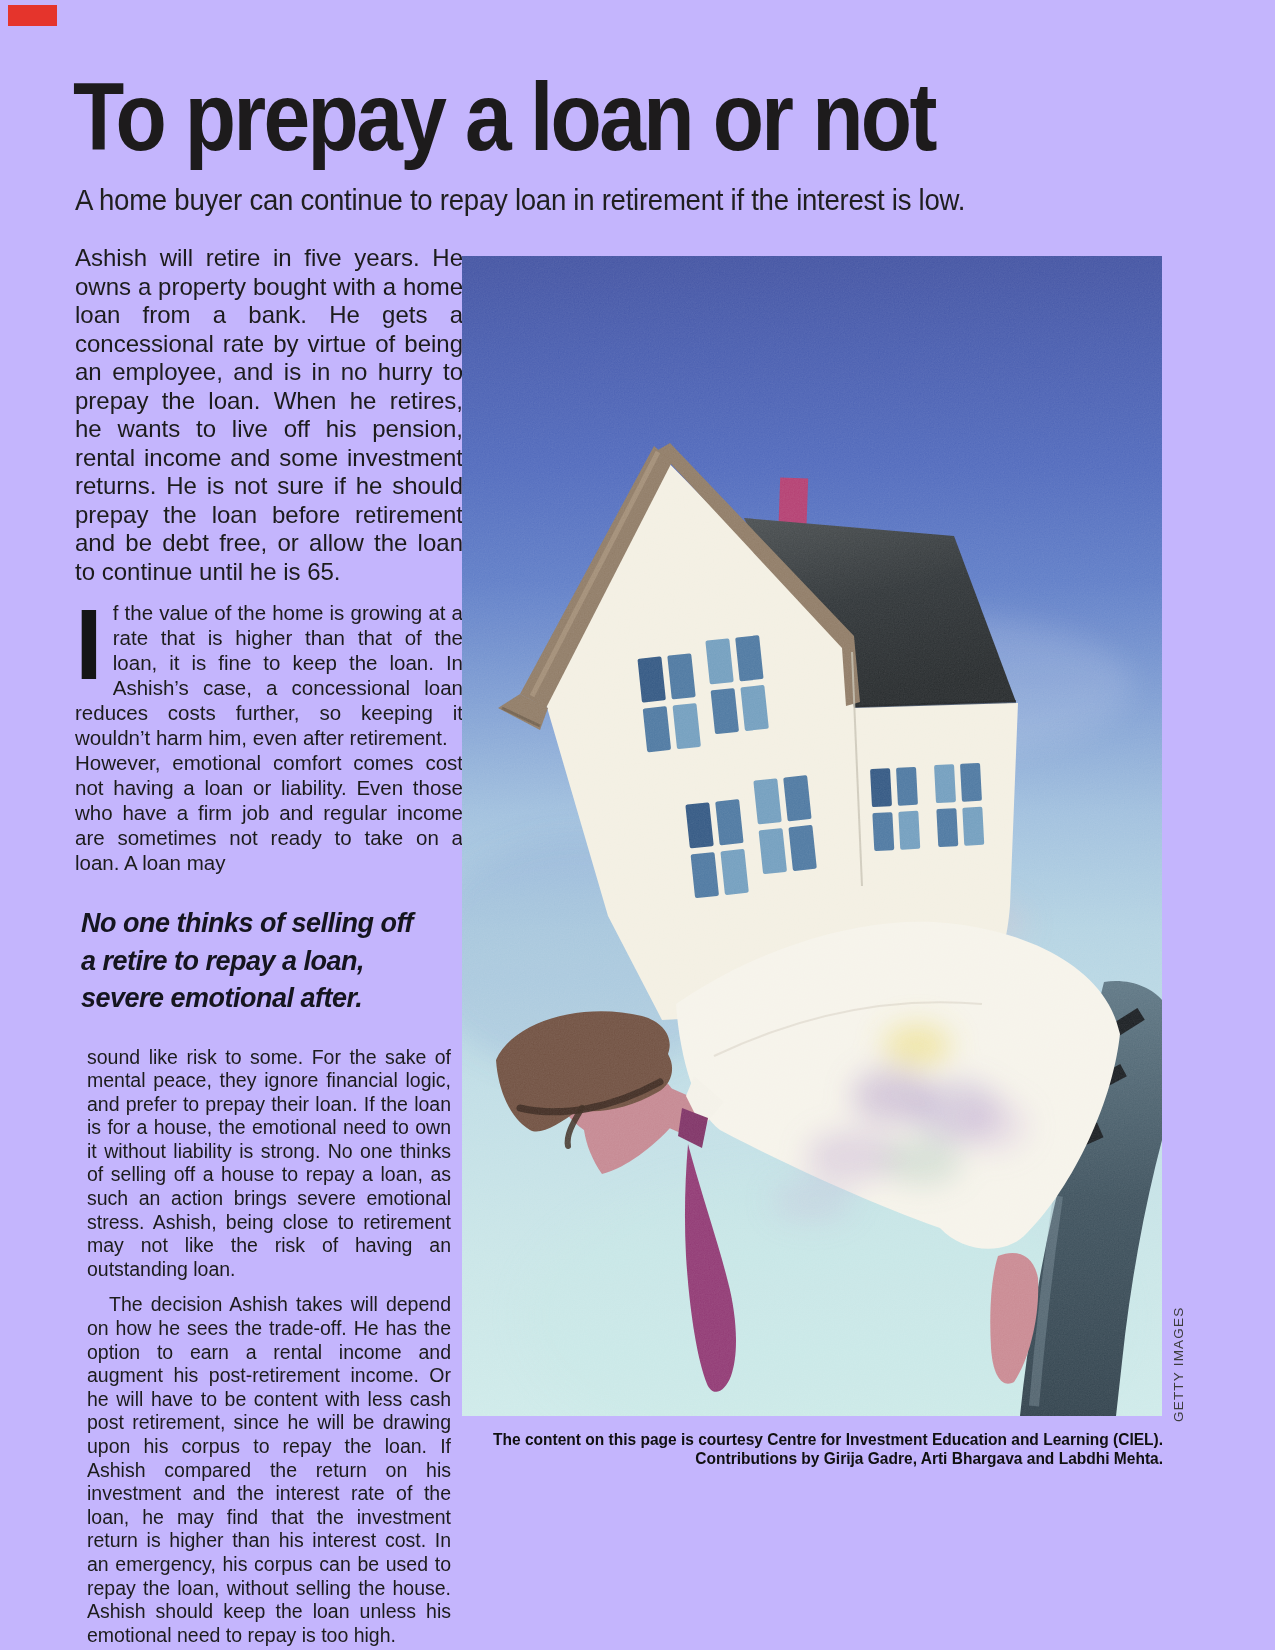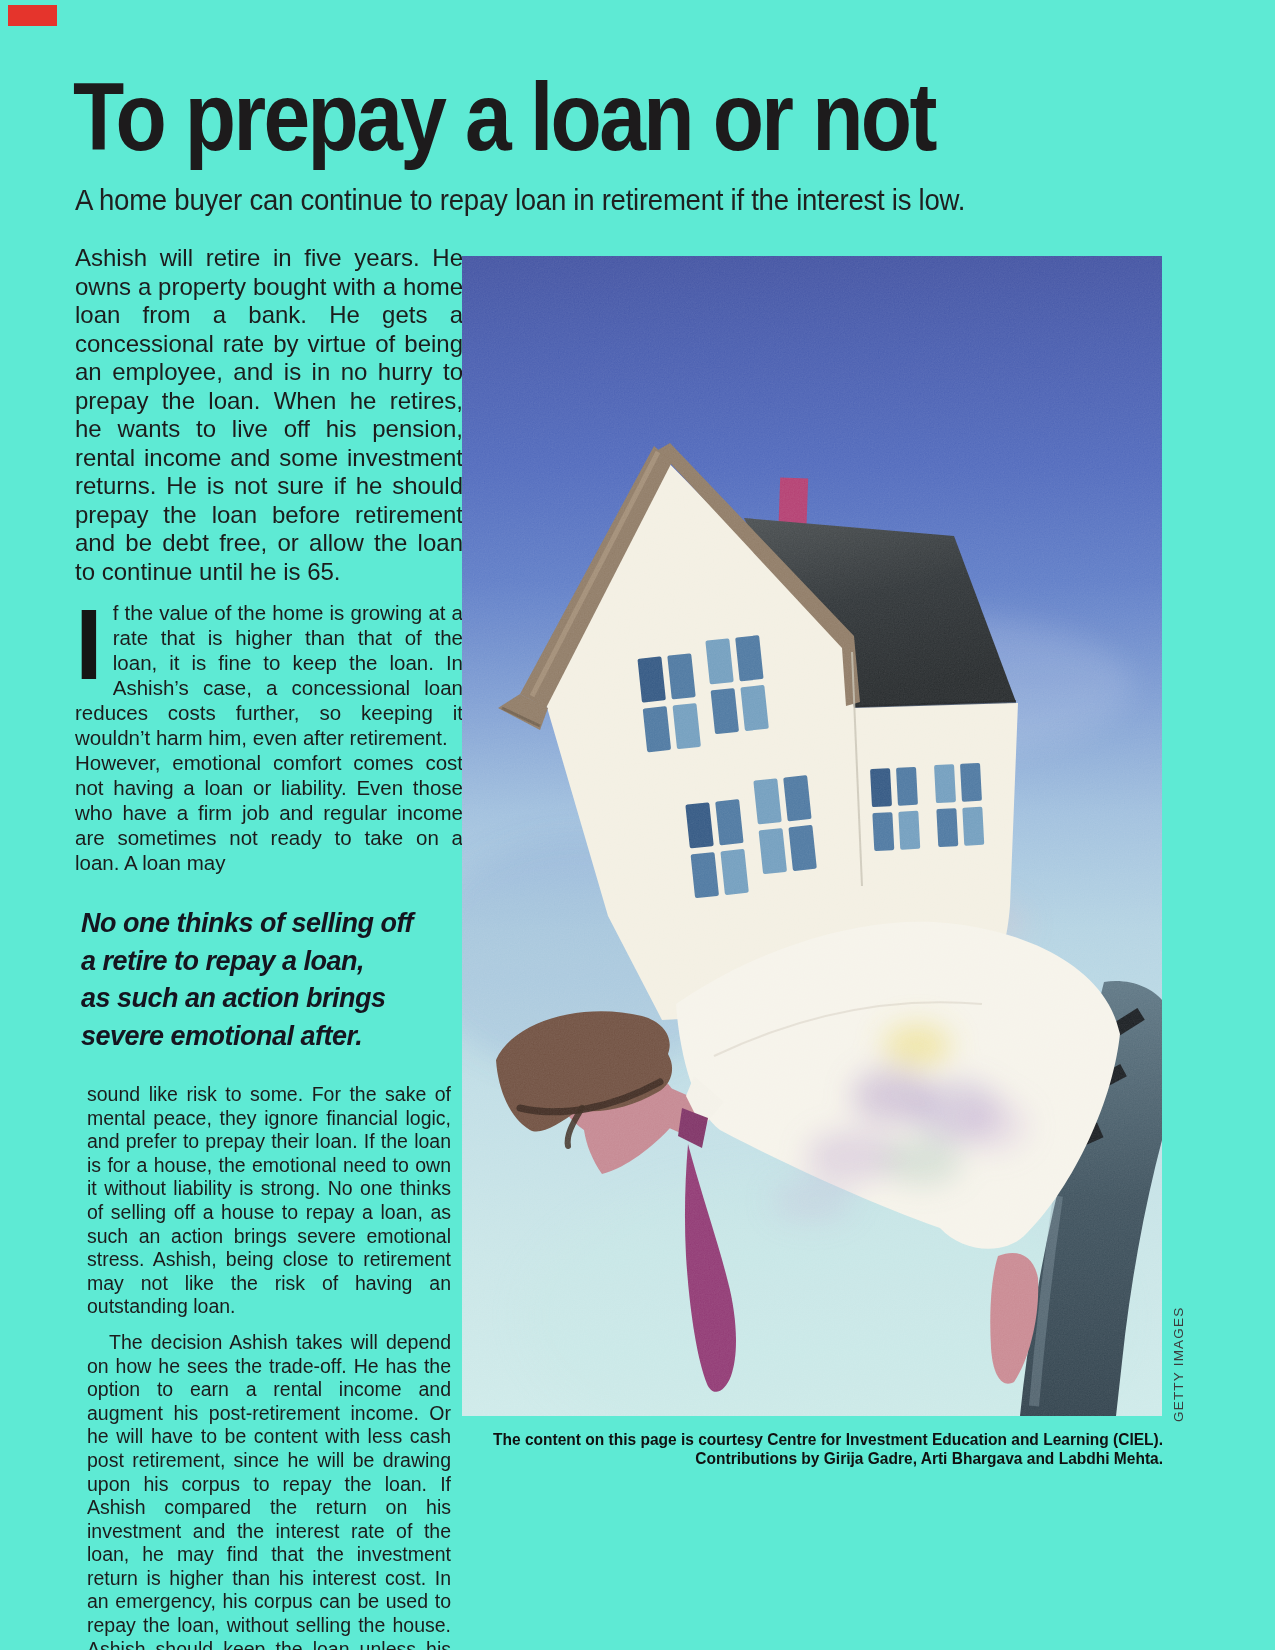--- a/index.html
+++ b/index.html
@@ -1,16 +1,16 @@
 <!DOCTYPE html>
 <html><head>
 <meta charset="utf-8">
 <style>
   html,body{margin:0;padding:0;background:#ffffff;}
-  .page{position:relative;width:1275px;height:1650px;background:#5eead4;overflow:hidden;
+  .page{position:relative;width:1275px;height:1650px;background:#c4b5fd;overflow:hidden;
         font-family:"Liberation Sans",sans-serif;}
   .corner-flag{position:absolute;left:8px;top:5px;width:49px;height:21px;background:#e5342c;}
   .headline{position:absolute;left:73px;top:68px;margin:0;
             font-family:"Liberation Sans",sans-serif;font-weight:700;font-size:97px;line-height:1.02;
             letter-spacing:-3px;color:#1d1b1c;white-space:nowrap;
             transform:scaleX(0.865);transform-origin:left top;}
   .subheadline{position:absolute;left:75px;top:183px;margin:0;
             font-size:30px;font-weight:400;letter-spacing:-0.3px;color:#1f1f1f;white-space:nowrap;
             transform:scaleX(0.92);transform-origin:left top;}
   .column{position:absolute;left:75px;top:244px;width:388px;color:#1c1c1c;
@@ -41,21 +41,20 @@
   <h1 class="headline">To prepay a loan or not</h1>
   <p class="subheadline">A home buyer can continue to repay loan in retirement if the interest is low.</p>
 
   <div class="column">
     <p class="lead">Ashish will retire in five years. He owns a property bought with a home loan from a bank. He gets a concessional rate by virtue of being an employee, and is in no hurry to prepay the loan. When he retires, he wants to live off his pension, rental income and some investment returns.  He is not sure if he should prepay the loan before retirement and be debt free, or allow the loan to continue until he is 65.</p>
     <p class="body-p"><span class="dropcap">I</span><span>f the value of the home is growing at a rate that is higher than that of the loan, it is fine to keep the loan. In Ashish’s case, a concessional loan reduces costs further, so keeping it wouldn’t harm him, even after retirement.</span></p>
     <p class="body-p">However, emotional comfort comes cost not having a loan or liability. Even those who have a firm job and regular income are sometimes not ready to take on a loan. A loan may</p>
     <div class="pullquote">
       <div>No one thinks of selling off</div>
       <div>a retire to repay a loan,</div>
-      <div>as such an action brings</div>
       <div>severe emotional after.</div>
     </div>
     <p class="body-p2 mt">sound like risk to some. For the sake of mental peace, they ignore financial logic, and prefer to prepay their loan. If the loan is for a house, the emotional need to own it without liability is strong. No one thinks of selling off a house to repay a loan, as such an action brings severe emotional stress.  Ashish, being close to retirement may not like the risk of having an outstanding loan.</p>
     <p class="body-p2 indent">The decision Ashish takes will depend on how he sees the trade-off.  He has the option to earn a rental income and augment his post-retirement income. Or he will have to be content with less cash post retirement, since he will be drawing upon his corpus to repay the loan. If Ashish compared the return on his investment and the interest rate of the loan, he may find that the investment return is higher than his interest cost.  In an emergency, his corpus can be used to repay the loan, without selling the house.  Ashish should keep the loan unless his emotional need to repay is too high.</p>
   </div>
 
   <div class="illustration">
     <svg viewBox="0 0 700 1160" width="700" height="1160">
       <defs>
         <linearGradient id="skyGrad" x1="0" y1="0" x2="0" y2="1">

